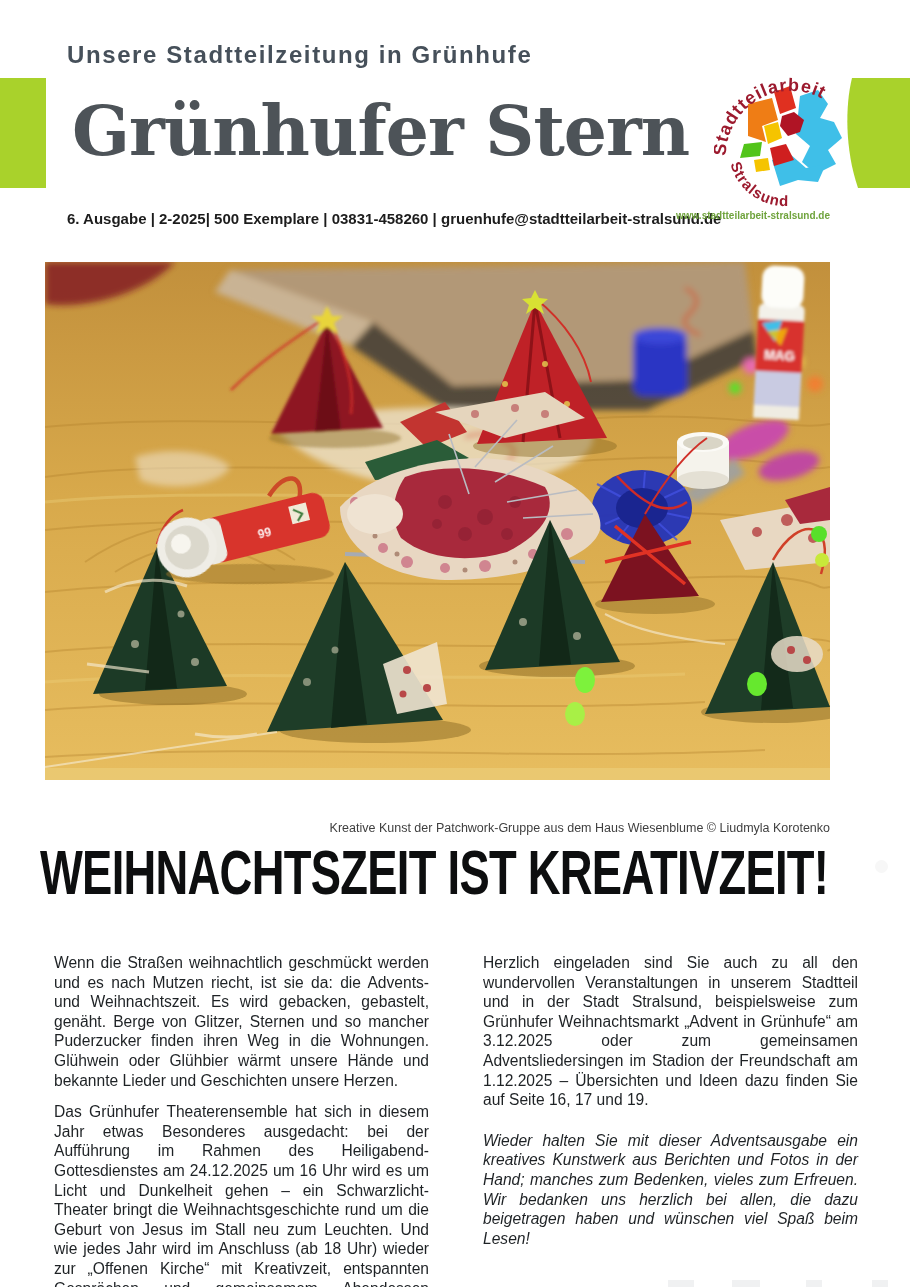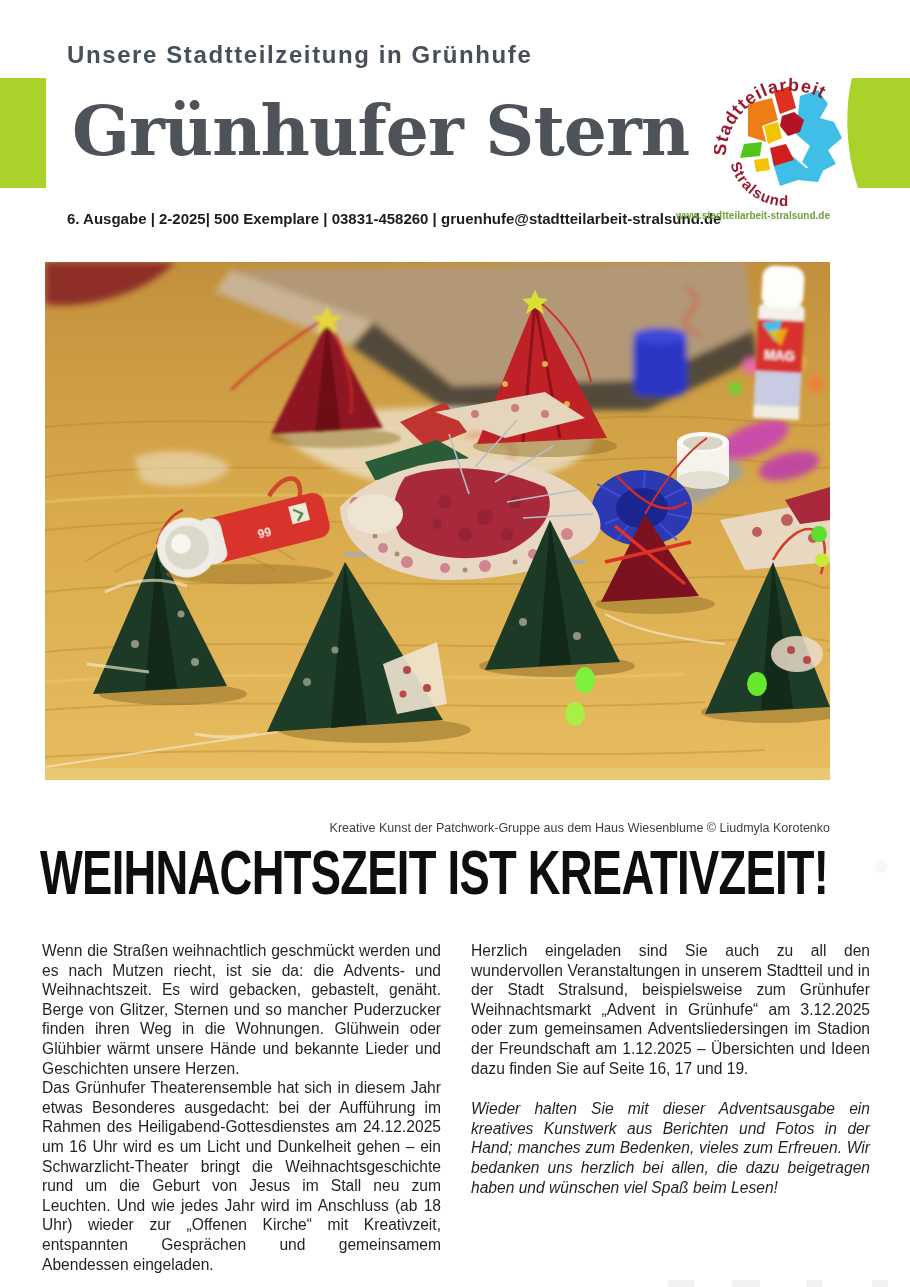--- a/index.html
+++ b/index.html
@@ -29,21 +29,21 @@
   
   .headline{
     position:absolute;left:40px;top:836px;font-size:63px;font-weight:bold;
     letter-spacing:-1px;color:#0d0e0f;white-space:nowrap;
     transform:scaleX(.72);transform-origin:0 0;
   }
   .article-columns{
     position:absolute;left:42px;top:941px;width:828px;display:flex;gap:30px;
   }
   .col{width:399px;font-size:15.6px;line-height:19.6px;text-align:justify;color:#1e2225;}
-  .col p{margin:0;}
+  .col p{margin:12px;}
   .col-right p + p{margin-top:21px;font-style:italic;}
   
   .foot-mark{position:absolute;background:#f0f1f2;height:7px;top:1280px;}
   .smudge{position:absolute;left:875px;top:860px;width:13px;height:13px;border-radius:50%;background:#f7f7f7;}
 </style>
 </head>
 <body>
 
 <div class="page">
 

